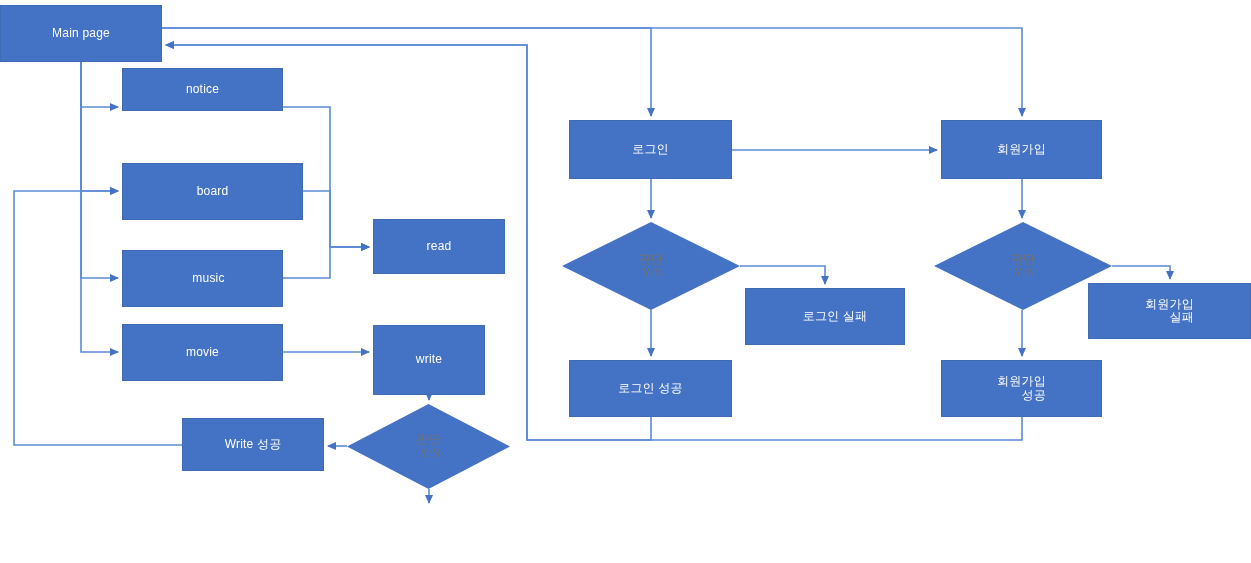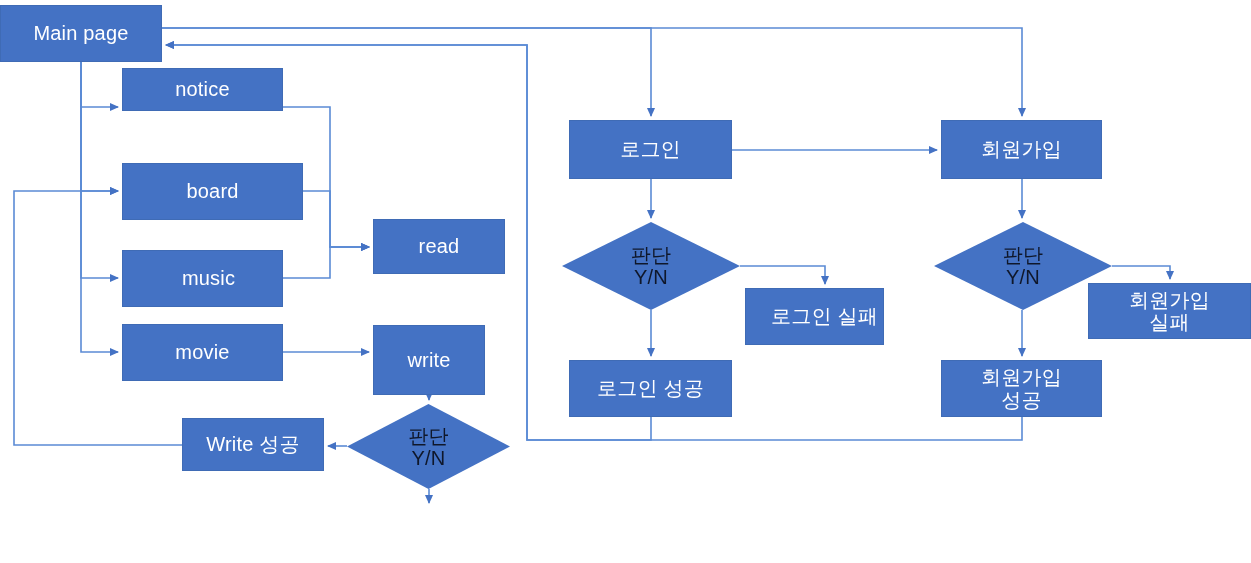--- a/index.html
+++ b/index.html
@@ -25,48 +25,49 @@
     width: 1251px;
     height: 563px;
     pointer-events: none;
   }
   .node {
     position: absolute;
     box-sizing: border-box;
     display: flex;
     align-items: center;
     justify-content: center;
-    text-align: center;
+    text-align: right;
     color: #ffffff;
     background: #4472c4;
     border: 1px solid #3f6bb5;
-    font-size: 20px;
+    font-size: 12px;
     line-height: 1.12;
     letter-spacing: 0.2px;
     white-space: pre-line;
     z-index: 2;
   }
   .node.diamond {
     background: transparent;
     border: none;
   }
   .diamond .dshape {
     position: absolute;
     left: 0; top: 0;
     width: 100%; height: 100%;
     background: #4472c4;
     clip-path: polygon(50% 0%, 100% 50%, 50% 100%, 0% 50%);
     z-index: 0;
   }
   .diamond .dlabel {
     position: relative;
     z-index: 1;
-    color: #0f172a;
+    color: #737373;
     white-space: pre-line;
     line-height: 1.1;
+    font-family: Liberation Serif, serif;
   }
   .nlabel {
     pointer-events: none;
   }
 </style>
 </head>
 <body>
 
 <div id="canvas">
 
@@ -161,21 +162,21 @@
   <div class="node" style="left:569px; top:120px; width:163px; height:59px;">
     <span class="nlabel">로그인</span>
   </div>
 
   <div class="node diamond" style="left:562px; top:222px; width:178px; height:88px;">
     <span class="dshape"></span>
     <span class="dlabel">판단
 Y/N</span>
   </div>
 
-  <div class="node" style="left:745px; top:288px; width:139px; height:57px;padding-left:20px;">
+  <div class="node" style="left:745px; top:288px; width:160px; height:57px;padding-left:20px;">
     <span class="nlabel">로그인 실패</span>
   </div>
 
   <div class="node" style="left:569px; top:360px; width:163px; height:57px;">
     <span class="nlabel">로그인 성공</span>
   </div>
 
   <div class="node" style="left:941px; top:120px; width:161px; height:59px;">
     <span class="nlabel">회원가입</span>
   </div>

